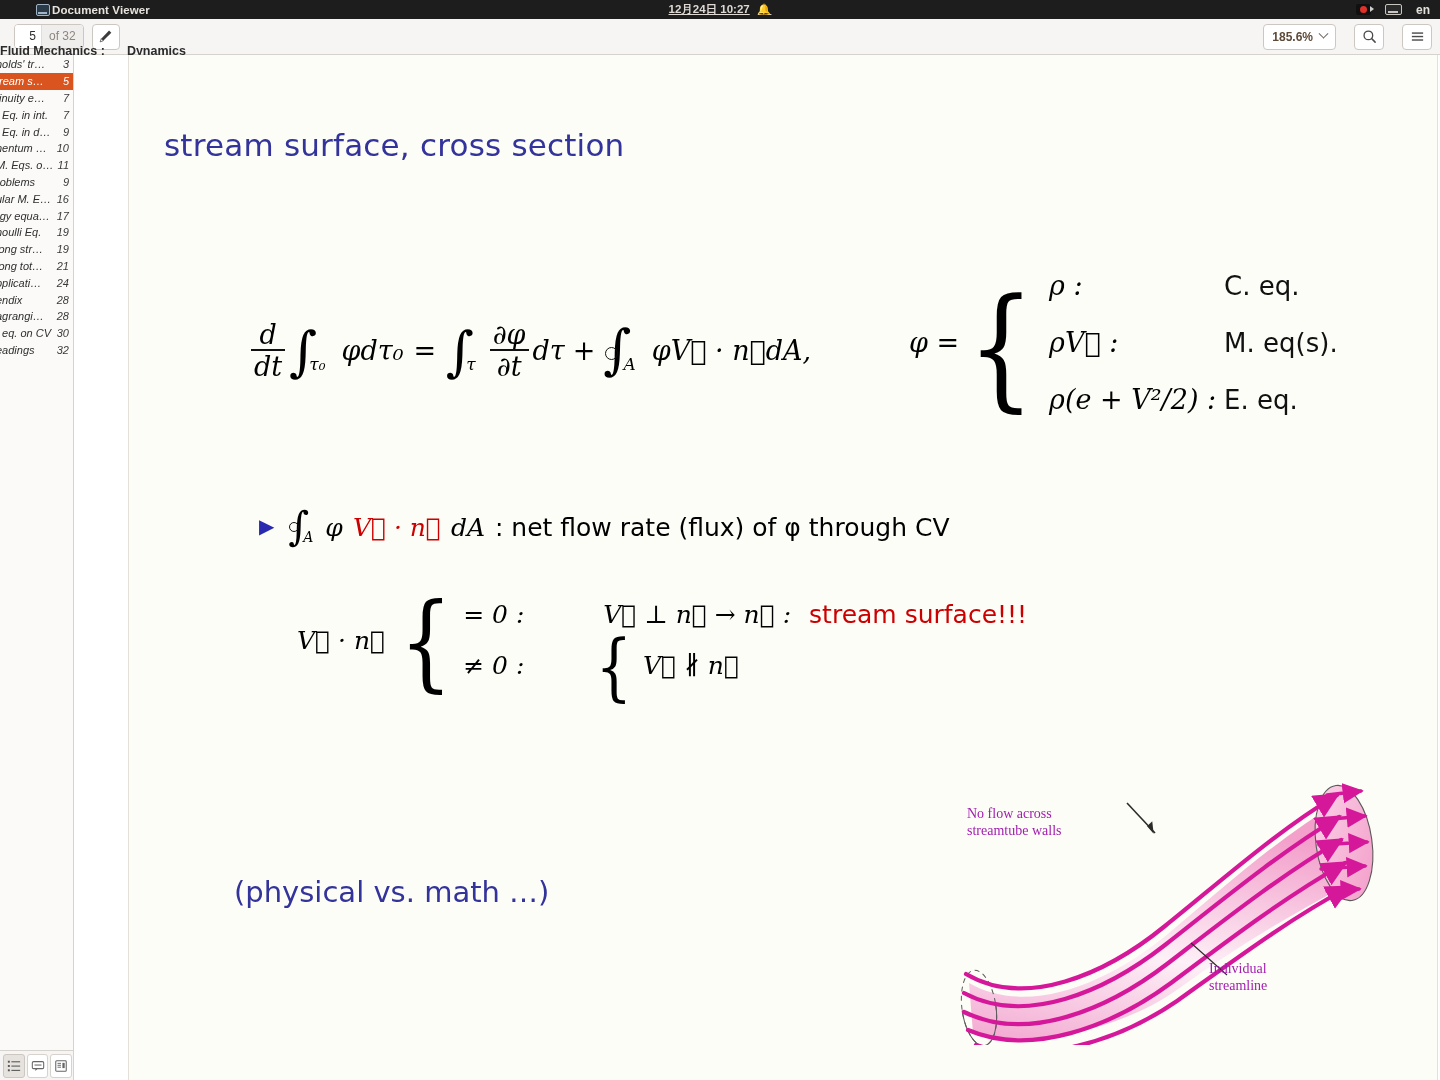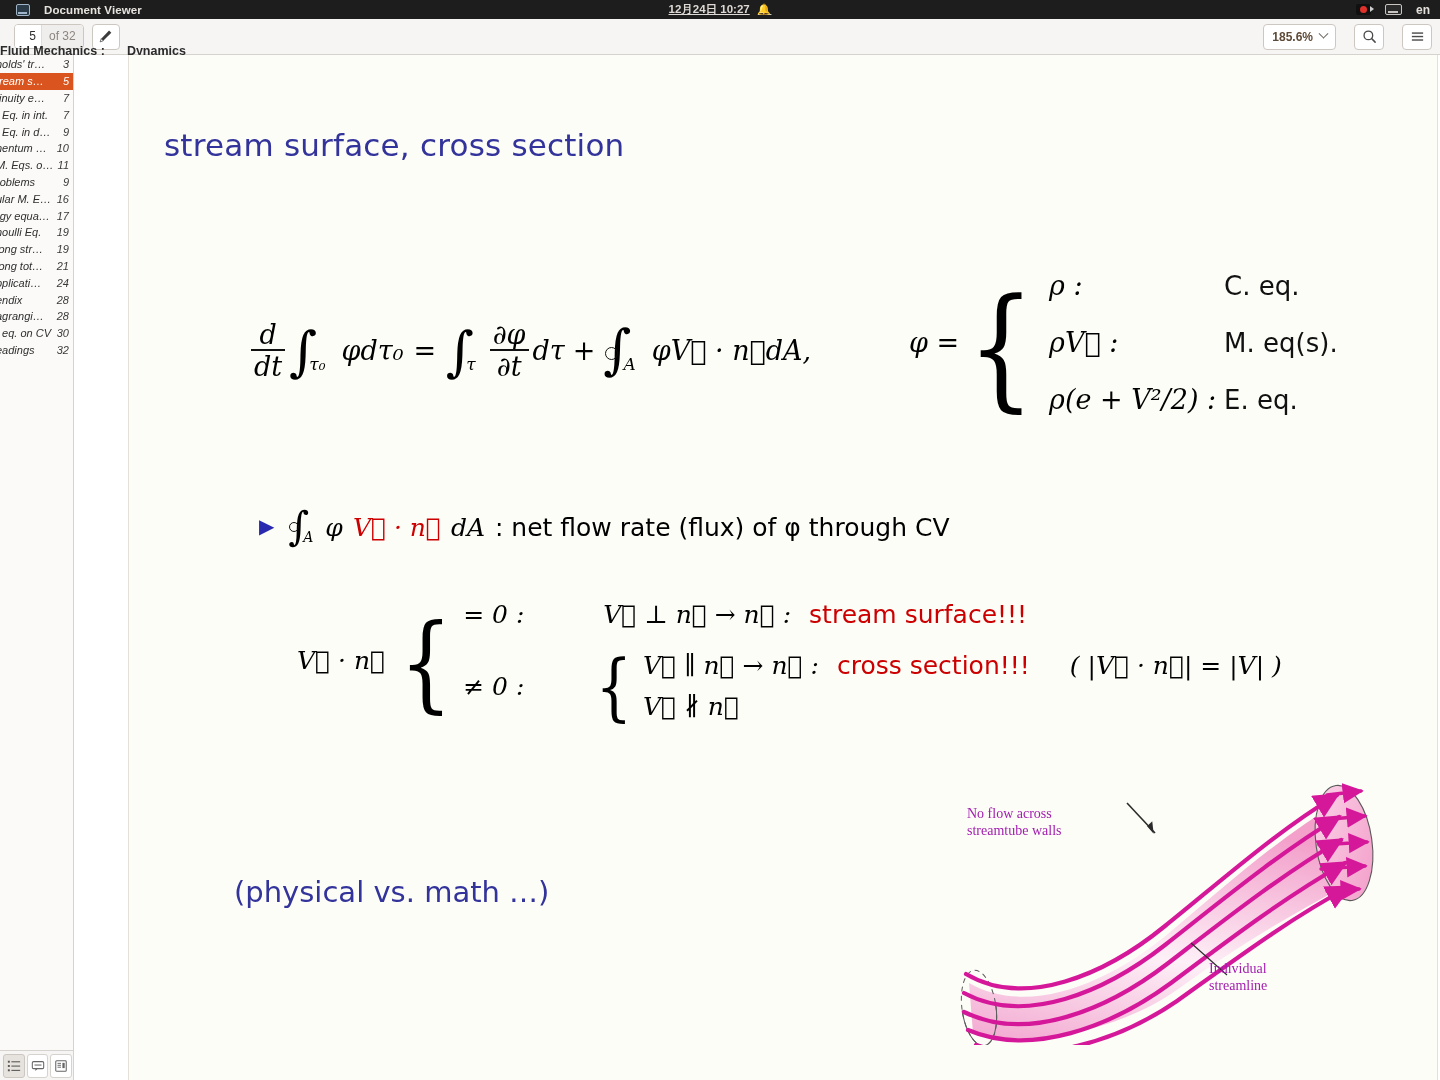--- a/index.html
+++ b/index.html
@@ -10,21 +10,21 @@
     -webkit-font-smoothing: antialiased;
   }
 
   
   #sysbar {
     height:19px; width:100%;
     background:#1d1d1d; color:#d8d4d0;
     display:flex; align-items:center;
     font-size:11.5px; position:relative;
   }
-  .sys-left { display:flex; align-items:center; gap:14px; padding-left:16px; }
+  .sys-left { display:flex; align-items:center; gap:2px; padding-left:5px;margin-left:31px; }
   .sys-app-icon {
     width:14px; height:12px; border:1.5px solid #9fb4c6; border-radius:2px;
     background:#2a3a46; position:relative;
   }
   .sys-app-icon::after{
     content:""; position:absolute; left:1px; bottom:1px; width:9px; height:2px; background:#9fb4c6;
   }
   .sys-title { font-weight:bold; color:#e6e2de; letter-spacing:.1px; }
   .sys-center {
     position:absolute; left:0; right:0; display:flex; justify-content:center;
@@ -425,25 +425,20 @@
             <span class="rowline">
               <span class="mathserif" style="min-width:110px">= 0 :</span>
               <span class="mathserif" style="margin-left:30px">V⃗ ⊥ n⃗  →  n⃗ :</span>
               <span class="txt red" style="margin-left:18px">stream surface!!!</span>
             </span>
             <span class="rowline">
               <span class="mathserif" style="min-width:110px">≠ 0 :</span>
               <span class="brace b3 mathup" style="margin-left:18px">{</span>
               <span class="col" style="margin-left:6px; gap:12px;">
                 <span class="rowline">
-                  <span class="mathserif">V⃗ ∥ n⃗  →  n⃗ :</span>
-                  <span class="txt red" style="margin-left:18px">cross section!!!</span>
-                  <span class="mathserif" style="margin-left:40px">( |V⃗ · n⃗| = |V| )</span>
-                </span>
-                <span class="rowline">
                   <span class="mathserif">V⃗ ∦ n⃗</span>
                 </span>
               </span>
             </span>
           </span>
         </div>
 
         <div id="physmath">(physical vs.  math …)</div>
 
         <div id="figure">

